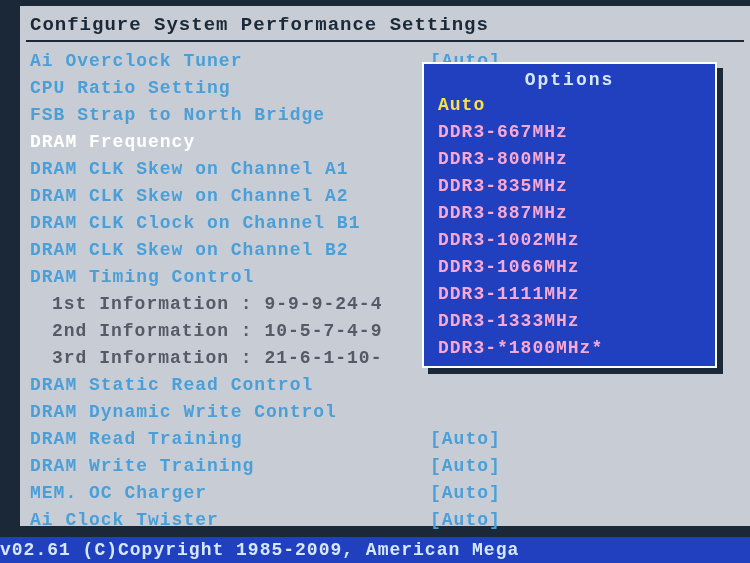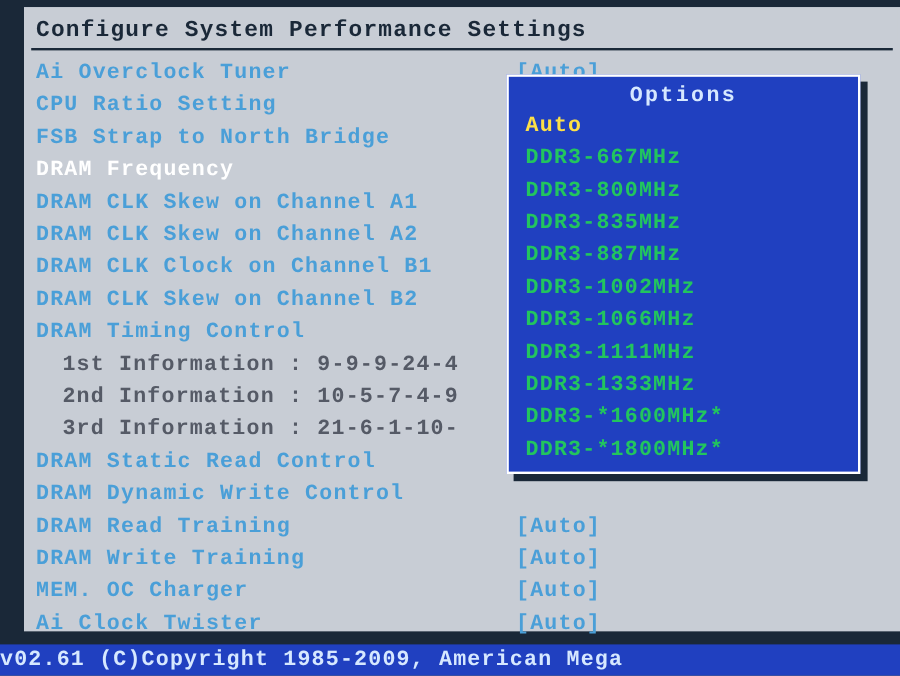--- a/index.html
+++ b/index.html
@@ -63,21 +63,21 @@
   box-shadow: 6px 6px 0 #1a2838;
   padding: 2px 4px 4px 4px;
 }
 .options-popup .opt-title {
   color: #d6e8ff;
   text-align: center;
   padding: 4px 0 2px 0;
   letter-spacing: 2px;
 }
 .options-popup .opt {
-  color: #22c55e;
+  color: #f9a8d4;
   padding: 0 10px;
   height: 27px;
   line-height: 27px;
   letter-spacing: 1px;
 }
 .options-popup .opt.sel { color: #fde047; }
 .footer {
   position: absolute;
   bottom: 0;
   left: 0;
@@ -194,21 +194,20 @@
       <div id="options-items">
           <div class="opt sel">Auto</div>
           <div class="opt">DDR3-667MHz</div>
           <div class="opt">DDR3-800MHz</div>
           <div class="opt">DDR3-835MHz</div>
           <div class="opt">DDR3-887MHz</div>
           <div class="opt">DDR3-1002MHz</div>
           <div class="opt">DDR3-1066MHz</div>
           <div class="opt">DDR3-1111MHz</div>
           <div class="opt">DDR3-1333MHz</div>
-          <div class="opt">DDR3-*1600MHz*</div>
           <div class="opt">DDR3-*1800MHz*</div>
         </div>
     </div>
   </div>
 
   <div class="scrollbar">
     <div class="arrow up">▲</div>
     <div class="thumb"></div>
     <div class="arrow down">▼</div>
   </div>

